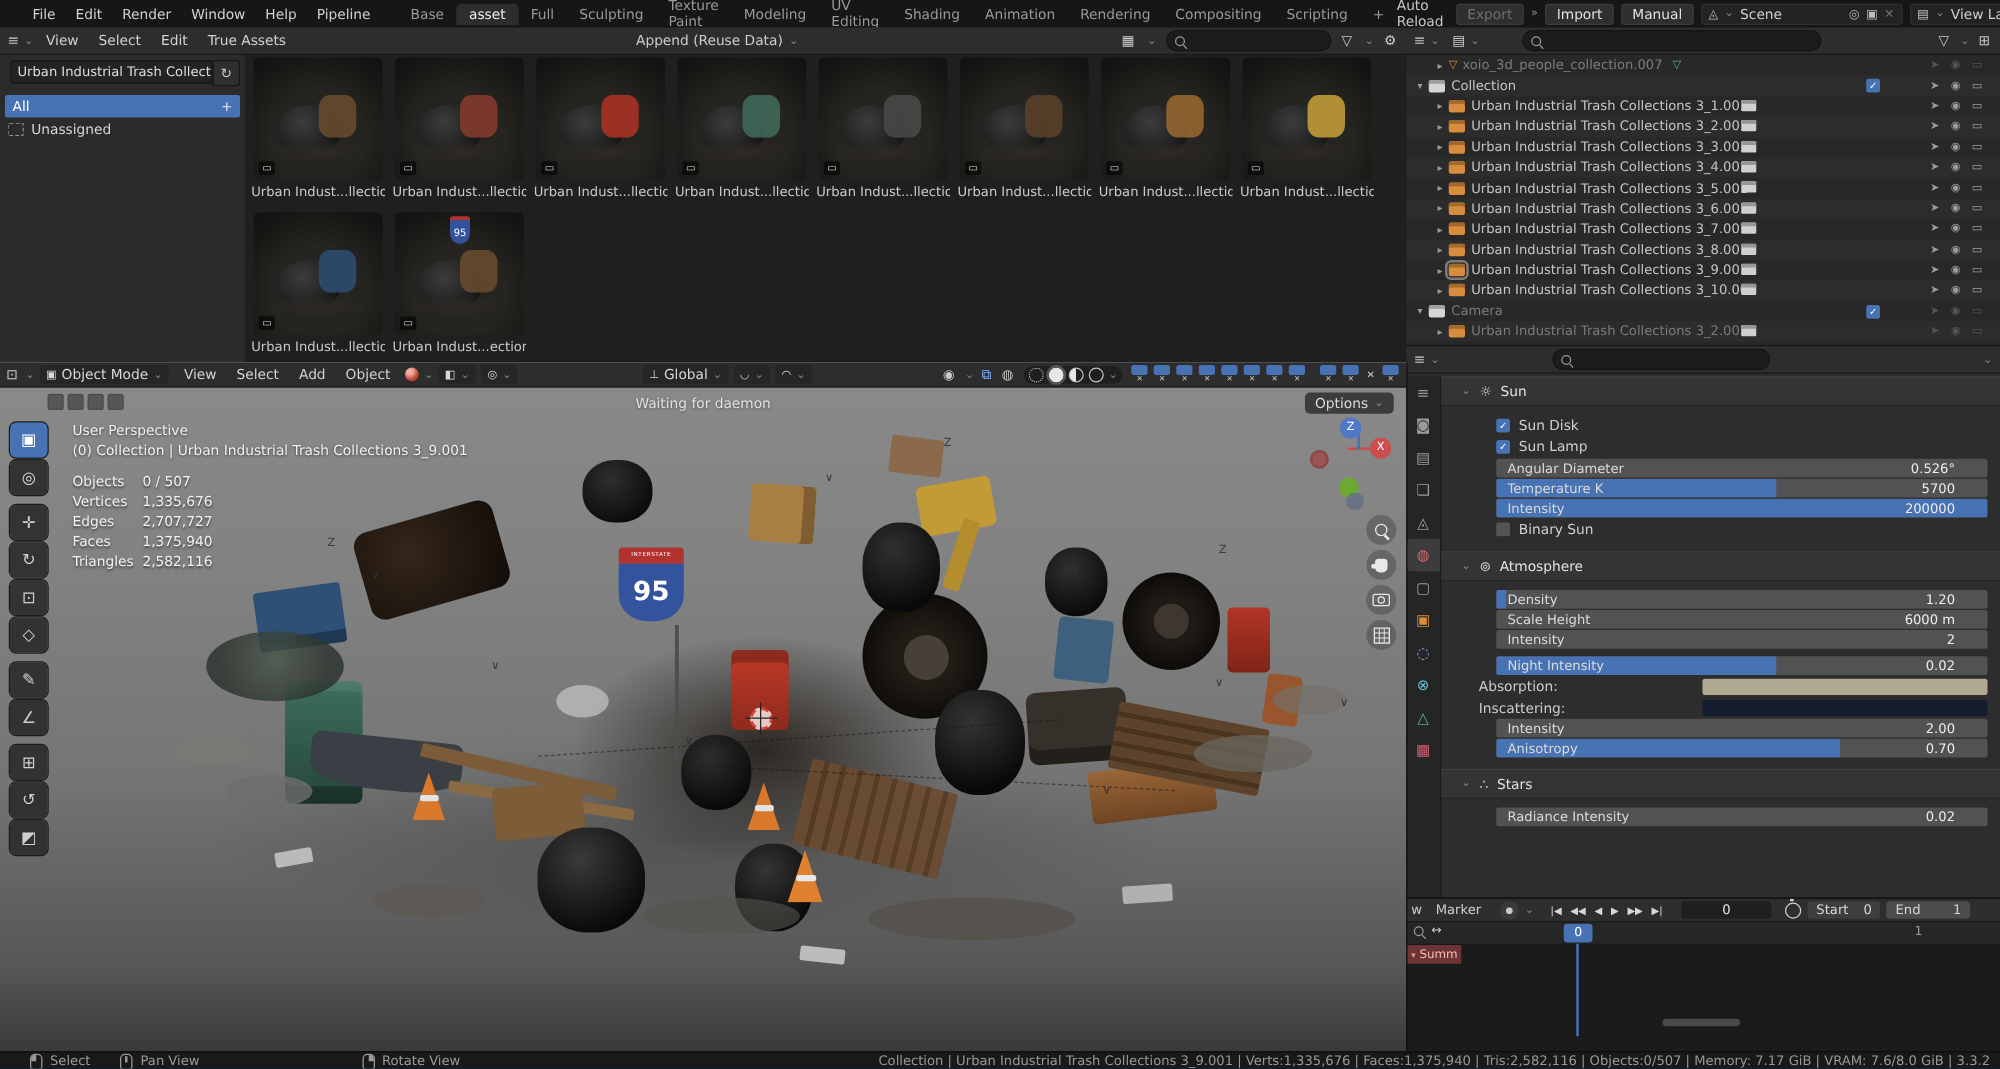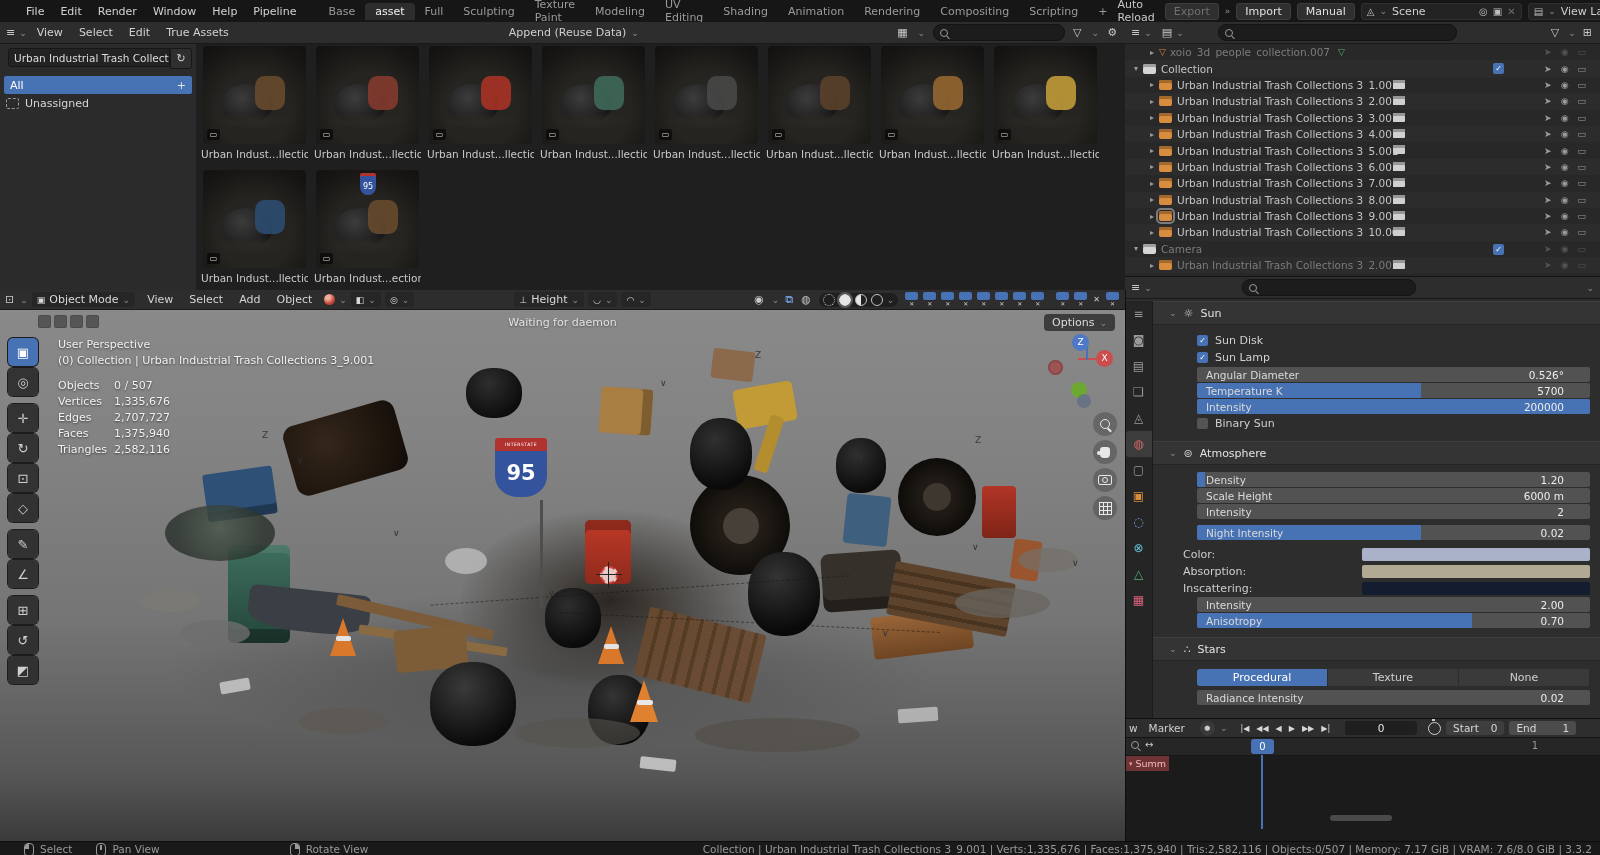--- a/index.html
+++ b/index.html
@@ -580,24 +580,20 @@
           </div>
           <div class="prow">
             <span class="plbl">Intensity</span>
             <span class="pval">2</span>
           </div>
           <div class="prow" style="margin-top: 6px;">
             <div class="pfill" style="width: 57%;"></div>
             <span class="plbl">Night Intensity</span>
             <span class="pval">0.02</span>
           </div>
-          <div class="swrow" style="margin-top: 6px;">
-            <span>Color:</span>
-            <div class="swatch" style="background: rgb(169, 178, 201);"></div>
-          </div>
           <div class="swrow">
             <span>Absorption:</span>
             <div class="swatch" style="background: rgb(178, 169, 146);"></div>
           </div>
           <div class="swrow">
             <span>Inscattering:</span>
             <div class="swatch" style="background: rgb(20, 28, 48);"></div>
           </div>
           <div class="prow">
             <span class="plbl">Intensity</span>
@@ -608,25 +604,20 @@
             <span class="plbl">Anisotropy</span>
             <span class="pval">0.70</span>
           </div>
         </div>
         <div class="phead">
           <span class="chev">⌄</span>
           <span class="phicon">∴</span>
           <span>Stars</span>
         </div>
         <div style="padding: 6px 0px 8px;">
-          <div class="seg">
-            <span class="segopt on">Procedural</span>
-            <span class="segopt">Texture</span>
-            <span class="segopt">None</span>
-          </div>
           <div class="prow">
             <span class="plbl">Radiance Intensity</span>
             <span class="pval">0.02</span>
           </div>
         </div>
       </div>
   </div>
 
   <div class="timeline ab">
     <div class="tlhead">
@@ -687,21 +678,21 @@
       <div class="pill">
           <span style="font-size:9px;">◧</span>
           <span class="chev">⌄</span>
         </div>
       <div class="pill">
           <span style="font-size:9px;">◎</span>
           <span class="chev">⌄</span>
         </div>
       <div class="pill" style="margin-left:96px;">
         <span style="font-size:9px;">⊥</span>
-        <span>Height</span>
+        <span>Global</span>
         <span class="chev">⌄</span>
       </div>
       <div class="pill">
           <span style="font-size:9px;">◡</span>
           <span class="chev">⌄</span>
         </div>
       <div class="pill">
           <span style="font-size:9px;">◠</span>
           <span class="chev">⌄</span>
         </div>

